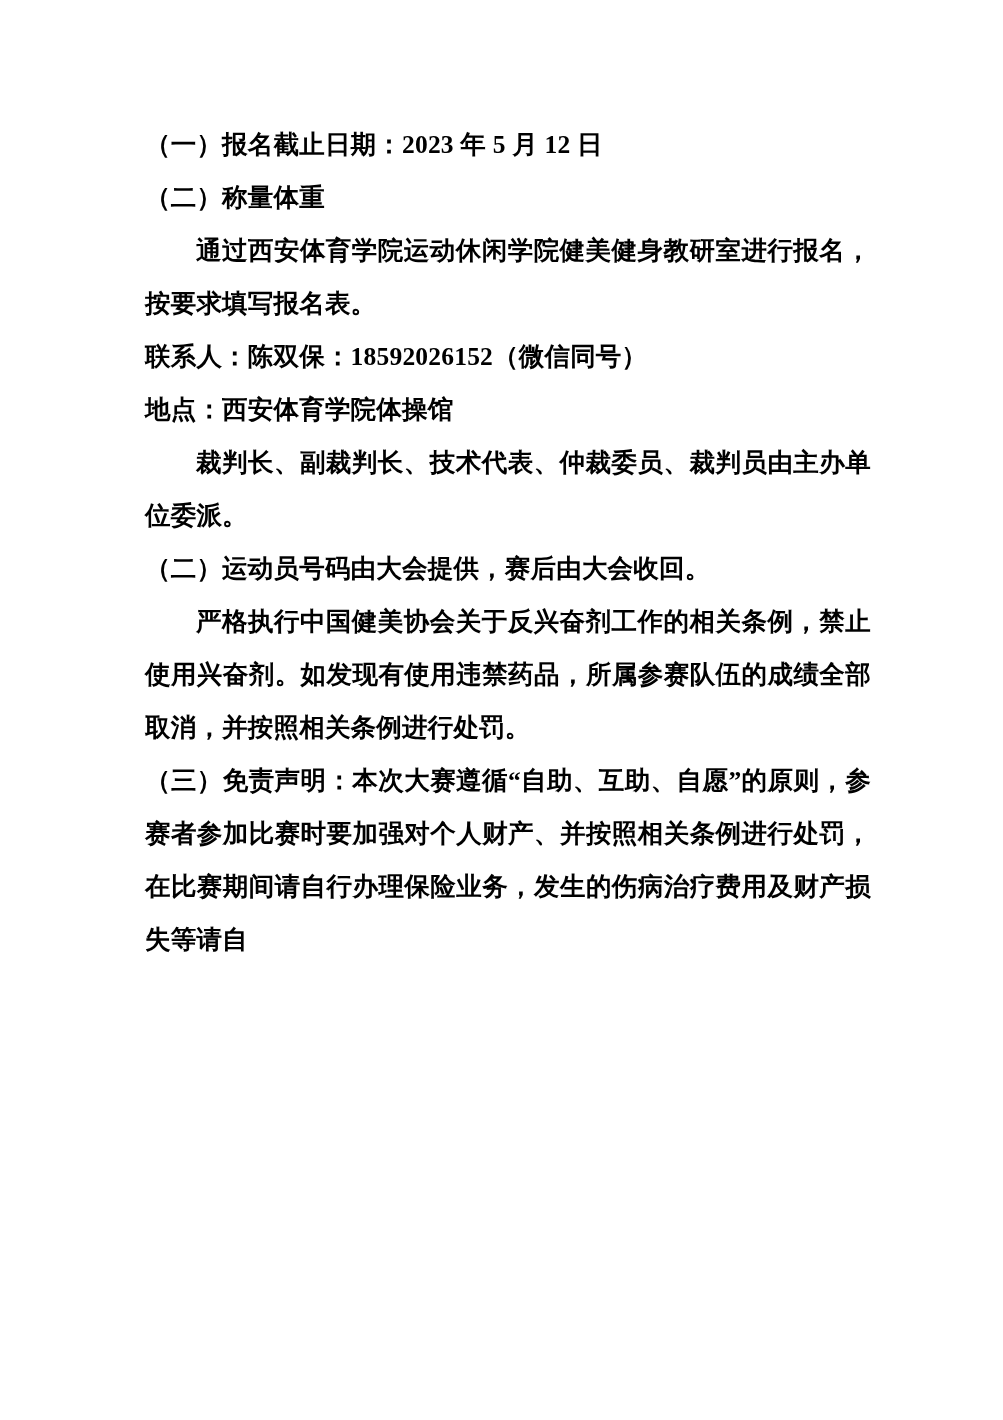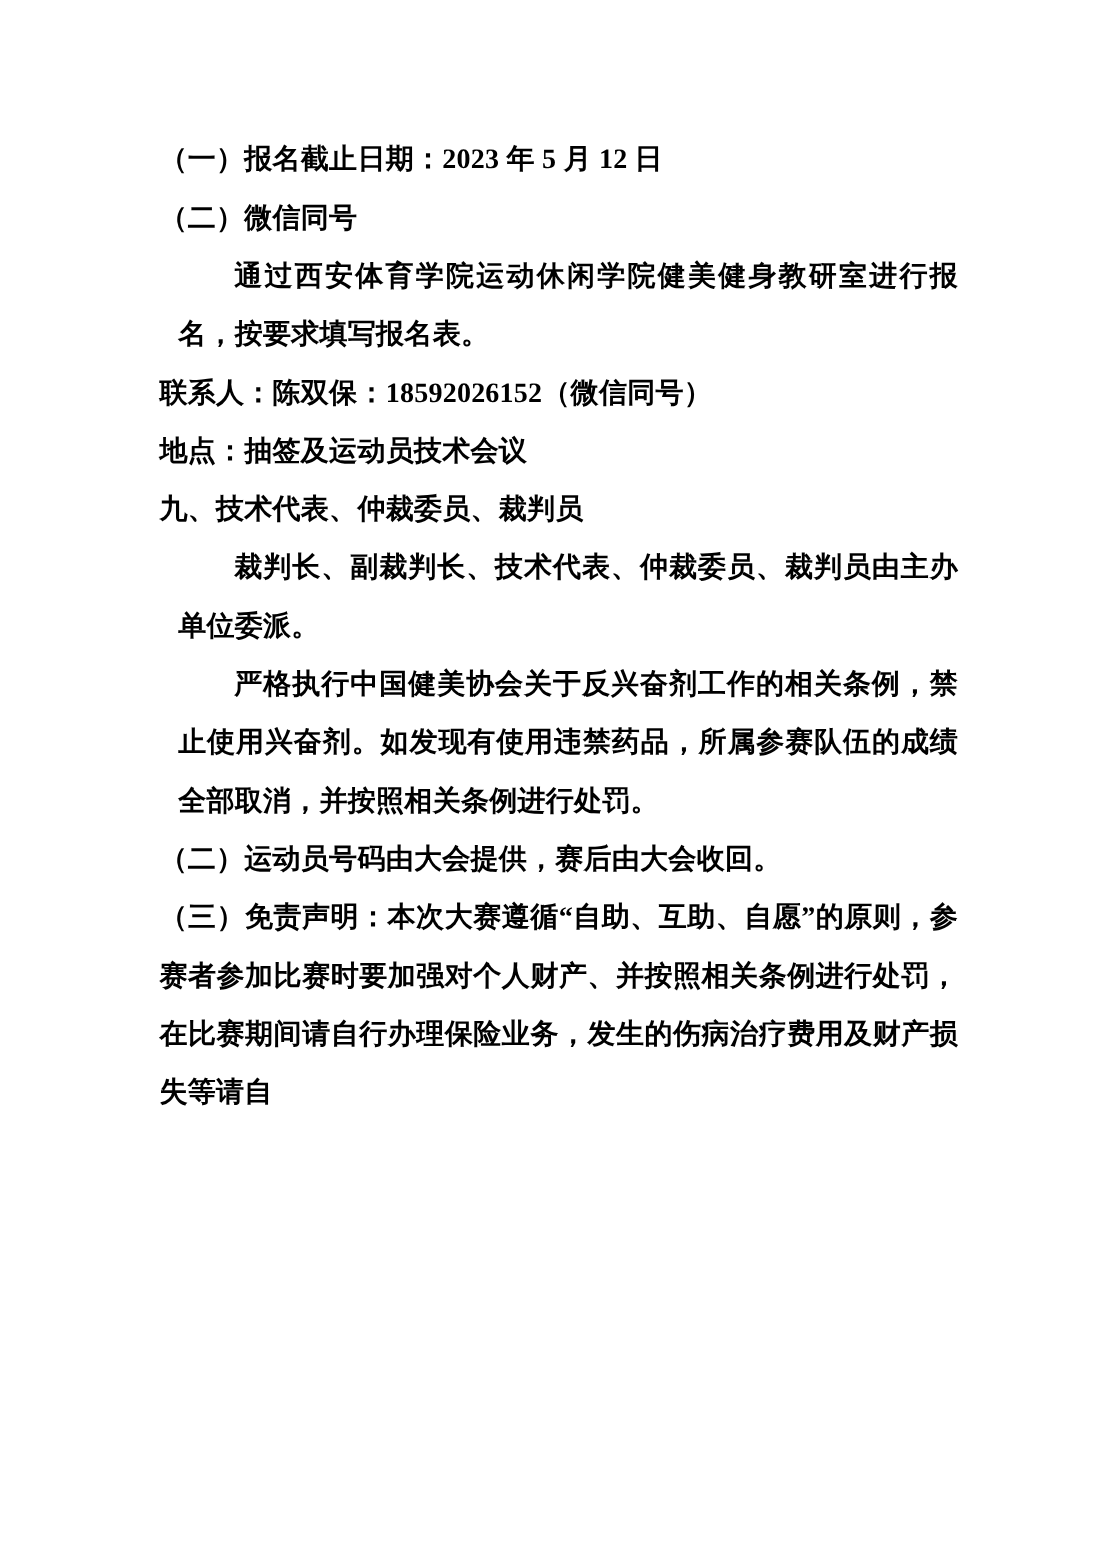--- a/index.html
+++ b/index.html
@@ -27,37 +27,35 @@
     letter-spacing: 0.2px;
     text-align: justify;
     text-justify: inter-ideograph;
   }
   .para {
     margin: 0;
     font-weight: 700;
   }
   .indent {
     text-indent: 2em;
-    margin-left: 17px;
   }
   .no-indent {
     text-indent: 0;
   }
 </style>
 </head>
 <body>
 
 <div class="page">
   <div class="doc-body">
 
     <p class="para no-indent">（一）报名截止日期：2023 年 5 月 12 日</p>
-    <p class="para no-indent">（二）微信同号</p>
+    <p class="para no-indent">（二）称量体重</p>
     <p class="para indent">通过西安体育学院运动休闲学院健美健身教研室进行报名，按要求填写报名表。</p>
     <p class="para no-indent">联系人：陈双保：18592026152（微信同号）</p>
-    <p class="para no-indent">地点：抽签及运动员技术会议</p>
-    <p class="para no-indent">九、技术代表、仲裁委员、裁判员</p>
+    <p class="para no-indent">地点：西安体育学院体操馆</p>
     <p class="para indent">裁判长、副裁判长、技术代表、仲裁委员、裁判员由主办单位委派。</p>
+    <p class="para no-indent">（二）运动员号码由大会提供，赛后由大会收回。</p>
     <p class="para indent">严格执行中国健美协会关于反兴奋剂工作的相关条例，禁止使用兴奋剂。如发现有使用违禁药品，所属参赛队伍的成绩全部取消，并按照相关条例进行处罚。</p>
-    <p class="para no-indent">（二）运动员号码由大会提供，赛后由大会收回。</p>
     <p class="para no-indent">（三）免责声明：本次大赛遵循“自助、互助、自愿”的原则，参赛者参加比赛时要加强对个人财产、并按照相关条例进行处罚，在比赛期间请自行办理保险业务，发生的伤病治疗费用及财产损失等请自</p>
 
   </div>
 </div>
 
 </body></html>

